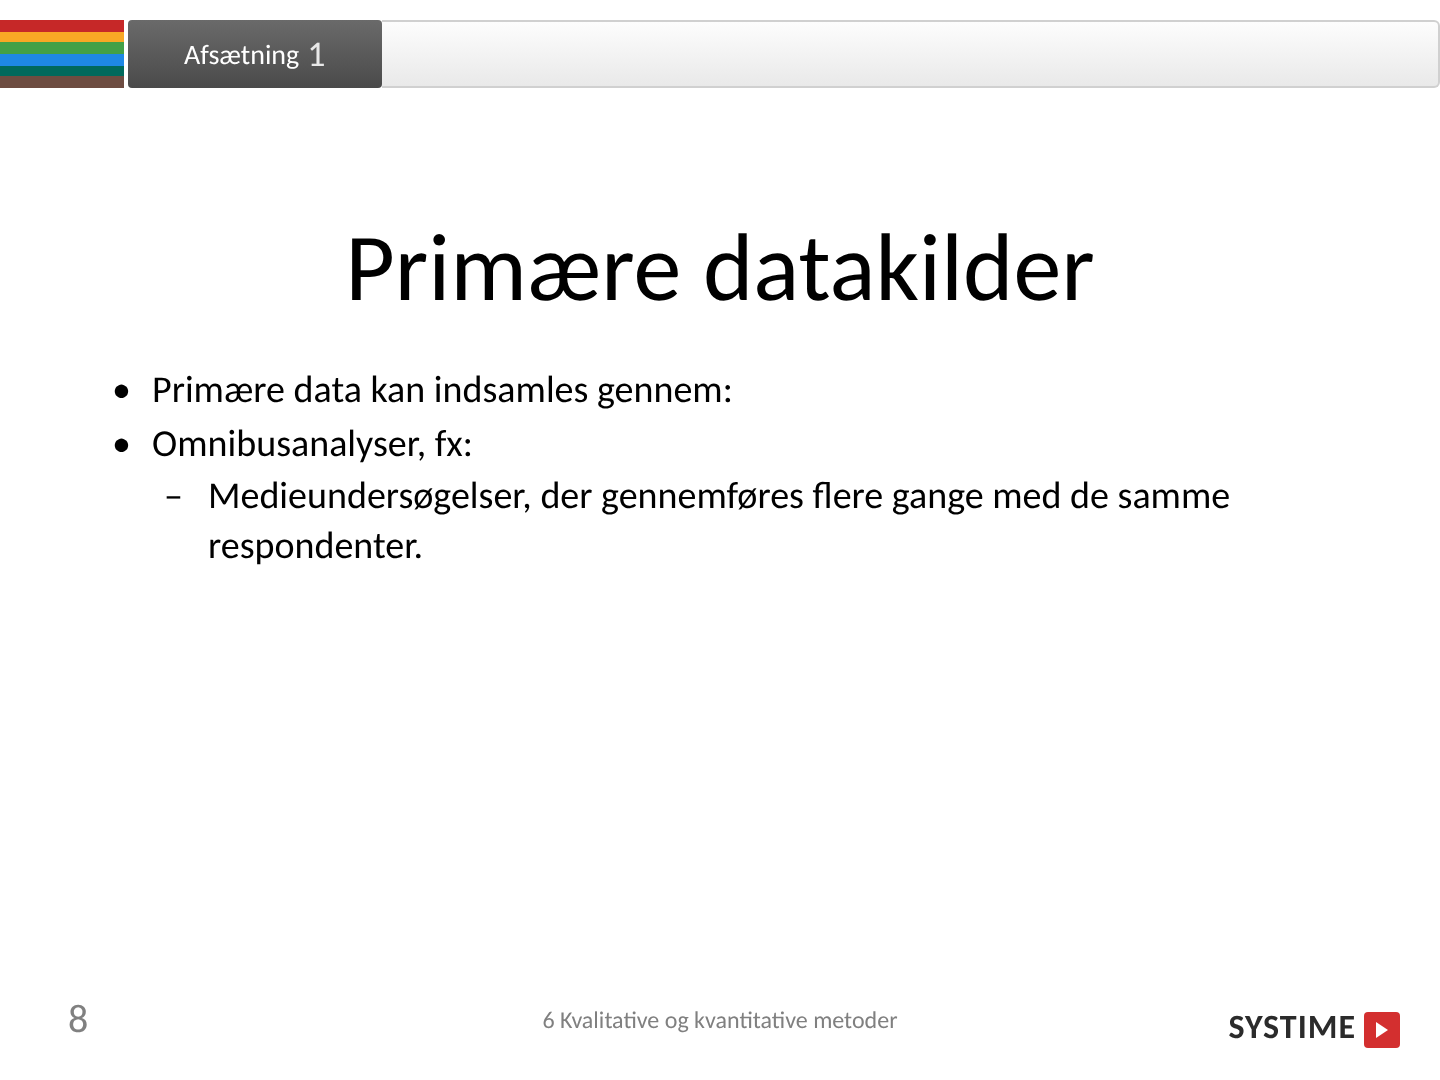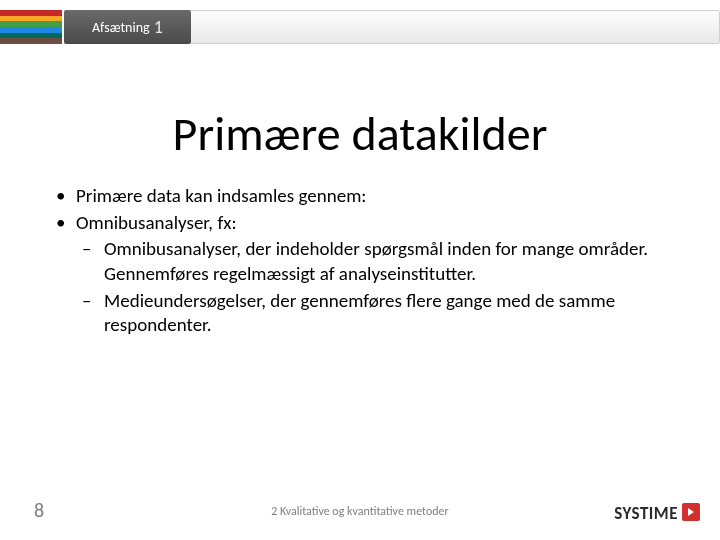--- a/index.html
+++ b/index.html
@@ -19,21 +19,21 @@
   .title{position:absolute;top:104px;left:0;width:720px;text-align:center;font-size:48px;font-weight:400;}
   .content{position:absolute;top:168px;left:54px;right:34px;font-size:19px;line-height:1.3;margin-top:16px;}
   ul.lvl1{list-style:none;padding:0;margin:0;}
   ul.lvl1>li{position:relative;padding-left:22px;margin-bottom:2px;}
   ul.lvl1>li::before{content:"•";position:absolute;left:2px;top:0;}
   ul.lvl2{list-style:none;padding:0;margin:2px 0 2px 0;}
   ul.lvl2>li{position:relative;padding-left:28px;margin-bottom:2px;}
   ul.lvl2>li::before{content:"–";position:absolute;left:6px;top:0;}
   .footer-num{position:absolute;left:34px;bottom:18px;font-size:20px;color:#808080;}
   .footer-text{position:absolute;left:0;width:720px;bottom:22px;text-align:center;font-size:12px;color:#808080;}
-  .logo{position:absolute;right:20px;bottom:16px;display:flex;align-items:flex-start;font-weight:700;font-size:17px;letter-spacing:0.5px;color:#2b2b2b;}
+  .logo{position:absolute;right:20px;bottom:16px;display:flex;align-items:flex-end;font-weight:700;font-size:17px;letter-spacing:0.5px;color:#2b2b2b;}
   .logo-mark{width:18px;height:18px;background:#d32f2f;margin-left:4px;display:flex;align-items:center;justify-content:center;border-radius:2px;}
   .logo-mark svg{width:10px;height:10px;fill:#fff;}
 </style>
 </head>
 <body>
 <div class="slide">
 
   <div class="header-bar">
     <div class="stripes">
       <div class="s1"></div>
@@ -50,29 +50,28 @@
     <div class="header-rest"></div>
   </div>
 
   <div class="title">Primære datakilder</div>
 
   <div class="content">
     <ul class="lvl1">
       <li><span>Primære data kan indsamles gennem:</span></li>
       <li><span>Omnibusanalyser, fx:</span>
         <ul class="lvl2">
-          <li><span>Omnibusanalyser, der indeholder spørgsmål inden for mange områder. Gennemføres regelmæssigt af analyseinstitutter.</span></li>
           <li><span>Medieundersøgelser, der gennemføres flere gange med de samme respondenter.</span></li>
         </ul>
       </li>
     </ul>
   </div>
 
   <div class="footer-num">8</div>
-  <div class="footer-text">2 Kvalitative og kvantitative metoder</div>
+  <div class="footer-text">6 Kvalitative og kvantitative metoder</div>
   <div class="logo">
     <span>SYSTIME</span>
     <span class="logo-mark">
       <svg viewBox="0 0 10 10">
           <path d="M2 1 L8 5 L2 9 Z"></path>
         </svg>
     </span>
   </div>
 
 </div>

